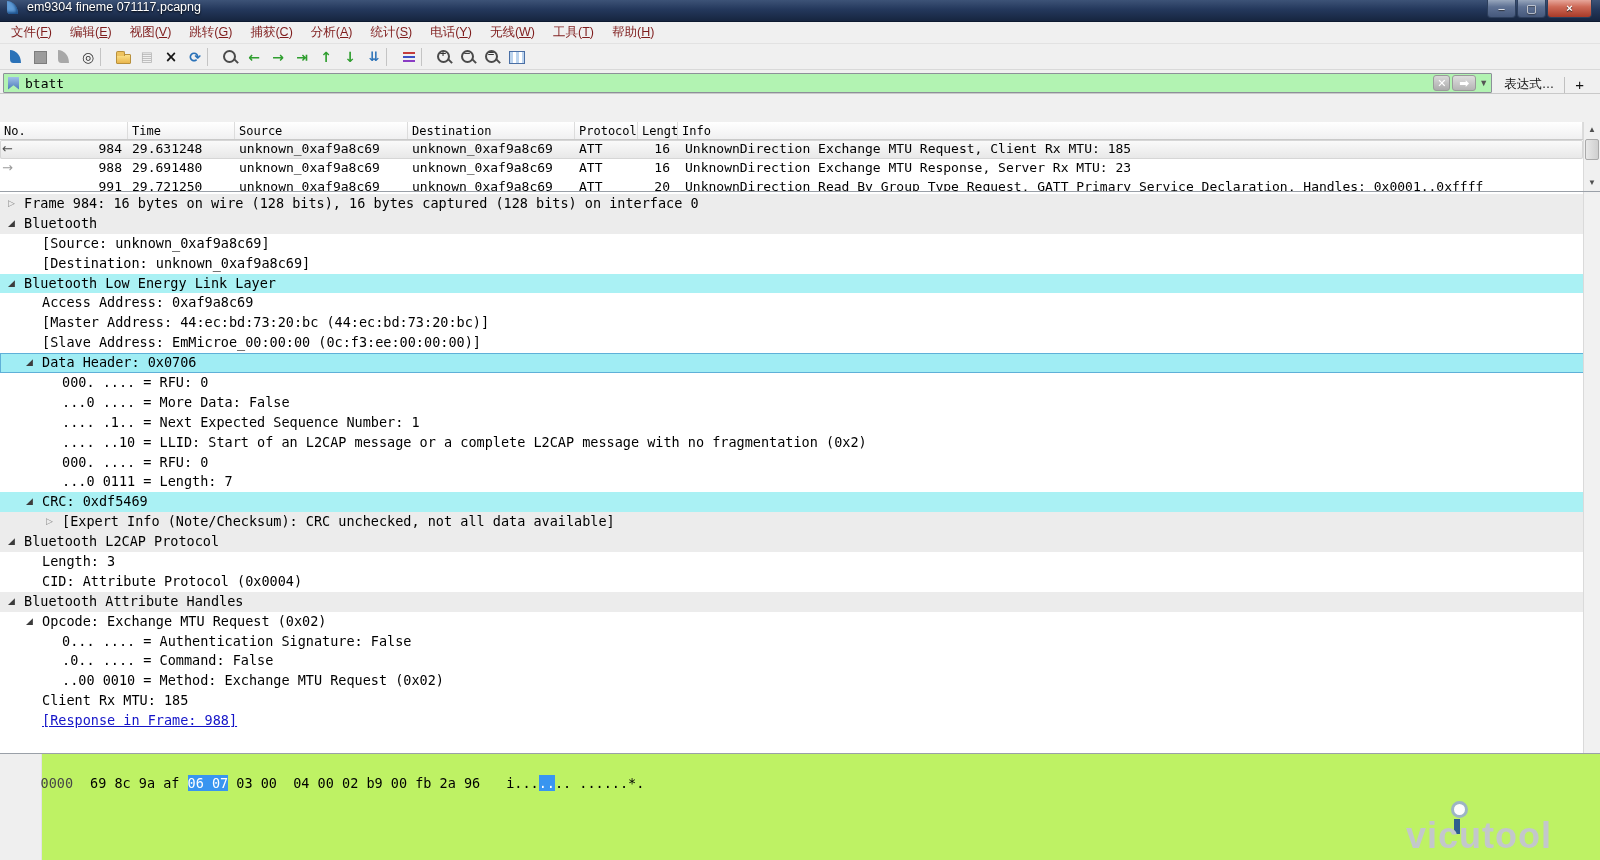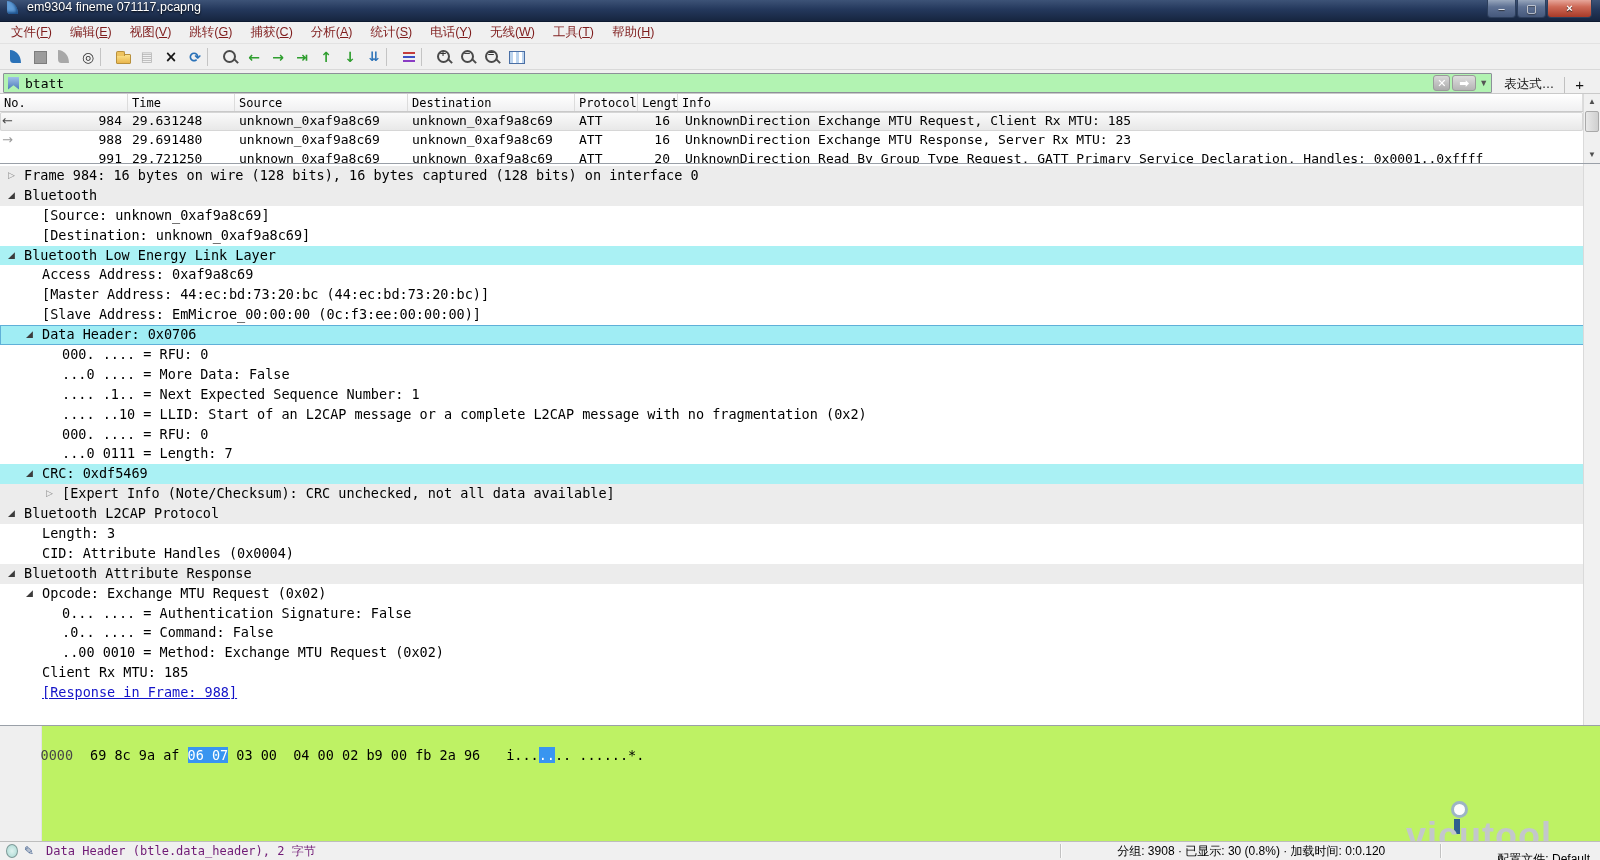--- a/index.html
+++ b/index.html
@@ -54,21 +54,21 @@
   .fval { font-family:"DejaVu Sans Mono","Liberation Mono",monospace; font-size:13px; color:#000; }
   .fbtns { position:absolute; right:3px; top:1px; display:flex; align-items:center; }
   .fx { width:17px; height:16px; background:linear-gradient(#d9d9d9,#ababab); border:1px solid #9a9a9a; border-radius:3px; color:#fff; font-weight:bold; text-align:center; line-height:14px; font-size:11px; }
   .fapply { width:24px; height:16px; background:linear-gradient(#dedede,#b5b5b5); border:1px solid #9a9a9a; border-radius:3px; color:#fff; font-weight:bold; text-align:center; line-height:14px; font-size:12px; margin-left:2px; }
   .fcaret { color:#555; font-size:9px; margin-left:3px; }
   .fexpr { padding:0 10px 0 12px; font-size:12.5px; color:#111; }
   .fsep { width:1px; height:16px; background:#c0c0c0; }
   .fadd { padding:0 10px; font-size:15px; color:#111; }
 
   
-  .plist { height:70px; background:#fff; position:relative; border-bottom:1px solid #9aa0a8; }
+  .plist { height:70px; background:#fff; position:relative; border-bottom:1px solid #9aa0a8;margin-top:28px; }
   .phead { height:18px; display:flex; background:linear-gradient(#ffffff,#f0f0f1); border-bottom:1px solid #c9c9c9; margin-right:17px;
     font-family:"DejaVu Sans Mono","Liberation Mono",monospace; font-size:12px; color:#000; }
   .pcol { border-right:1px solid #dcdcdc; padding:2px 0 0 4px; overflow:hidden; white-space:nowrap; }
   .w-no{width:128px;} .w-time{width:107px;} .w-src{width:173px;} .w-dst{width:167px;} .w-proto{width:63px;} .w-len{width:40px;} .w-info{flex:1;}
   .prows { margin-right:17px; overflow:hidden; height:51px; }
   .prow { height:19px; display:flex; font-family:"DejaVu Sans Mono","Liberation Mono",monospace; font-size:13px; line-height:18px; white-space:nowrap; }
   .prow.row-sel { background:linear-gradient(#fbfbfb,#e7e7e7); box-shadow:inset 0 0 0 1px #d6d6d6; border-radius:2px; }
   .pc { overflow:hidden; white-space:nowrap; flex-shrink:0; }
   .c-no { text-align:right; padding-right:6px; position:relative; }
   .mark { position:absolute; left:2px; top:0; color:#4a4a4a; font-family:"DejaVu Sans",sans-serif; }
@@ -425,27 +425,27 @@
 
     <div class="drow">
       <span class="dind ind1"></span>
       <span class="dexp"></span>
       <span class="dtxt">Length: 3</span>
     </div>
 
     <div class="drow">
       <span class="dind ind1"></span>
       <span class="dexp"></span>
-      <span class="dtxt">CID: Attribute Handles (0x0004)</span>
+      <span class="dtxt">CID: Attribute Protocol (0x0004)</span>
     </div>
 
     <div class="drow rg">
       <span class="dind ind0"></span>
       <span class="dexp exp-o"></span>
-      <span class="dtxt">Bluetooth Attribute Response</span>
+      <span class="dtxt">Bluetooth Attribute Handles</span>
     </div>
 
     <div class="drow">
       <span class="dind ind1"></span>
       <span class="dexp exp-o"></span>
       <span class="dtxt">Opcode: Exchange MTU Request (0x02)</span>
     </div>
 
     <div class="drow">
       <span class="dind ind2"></span>

